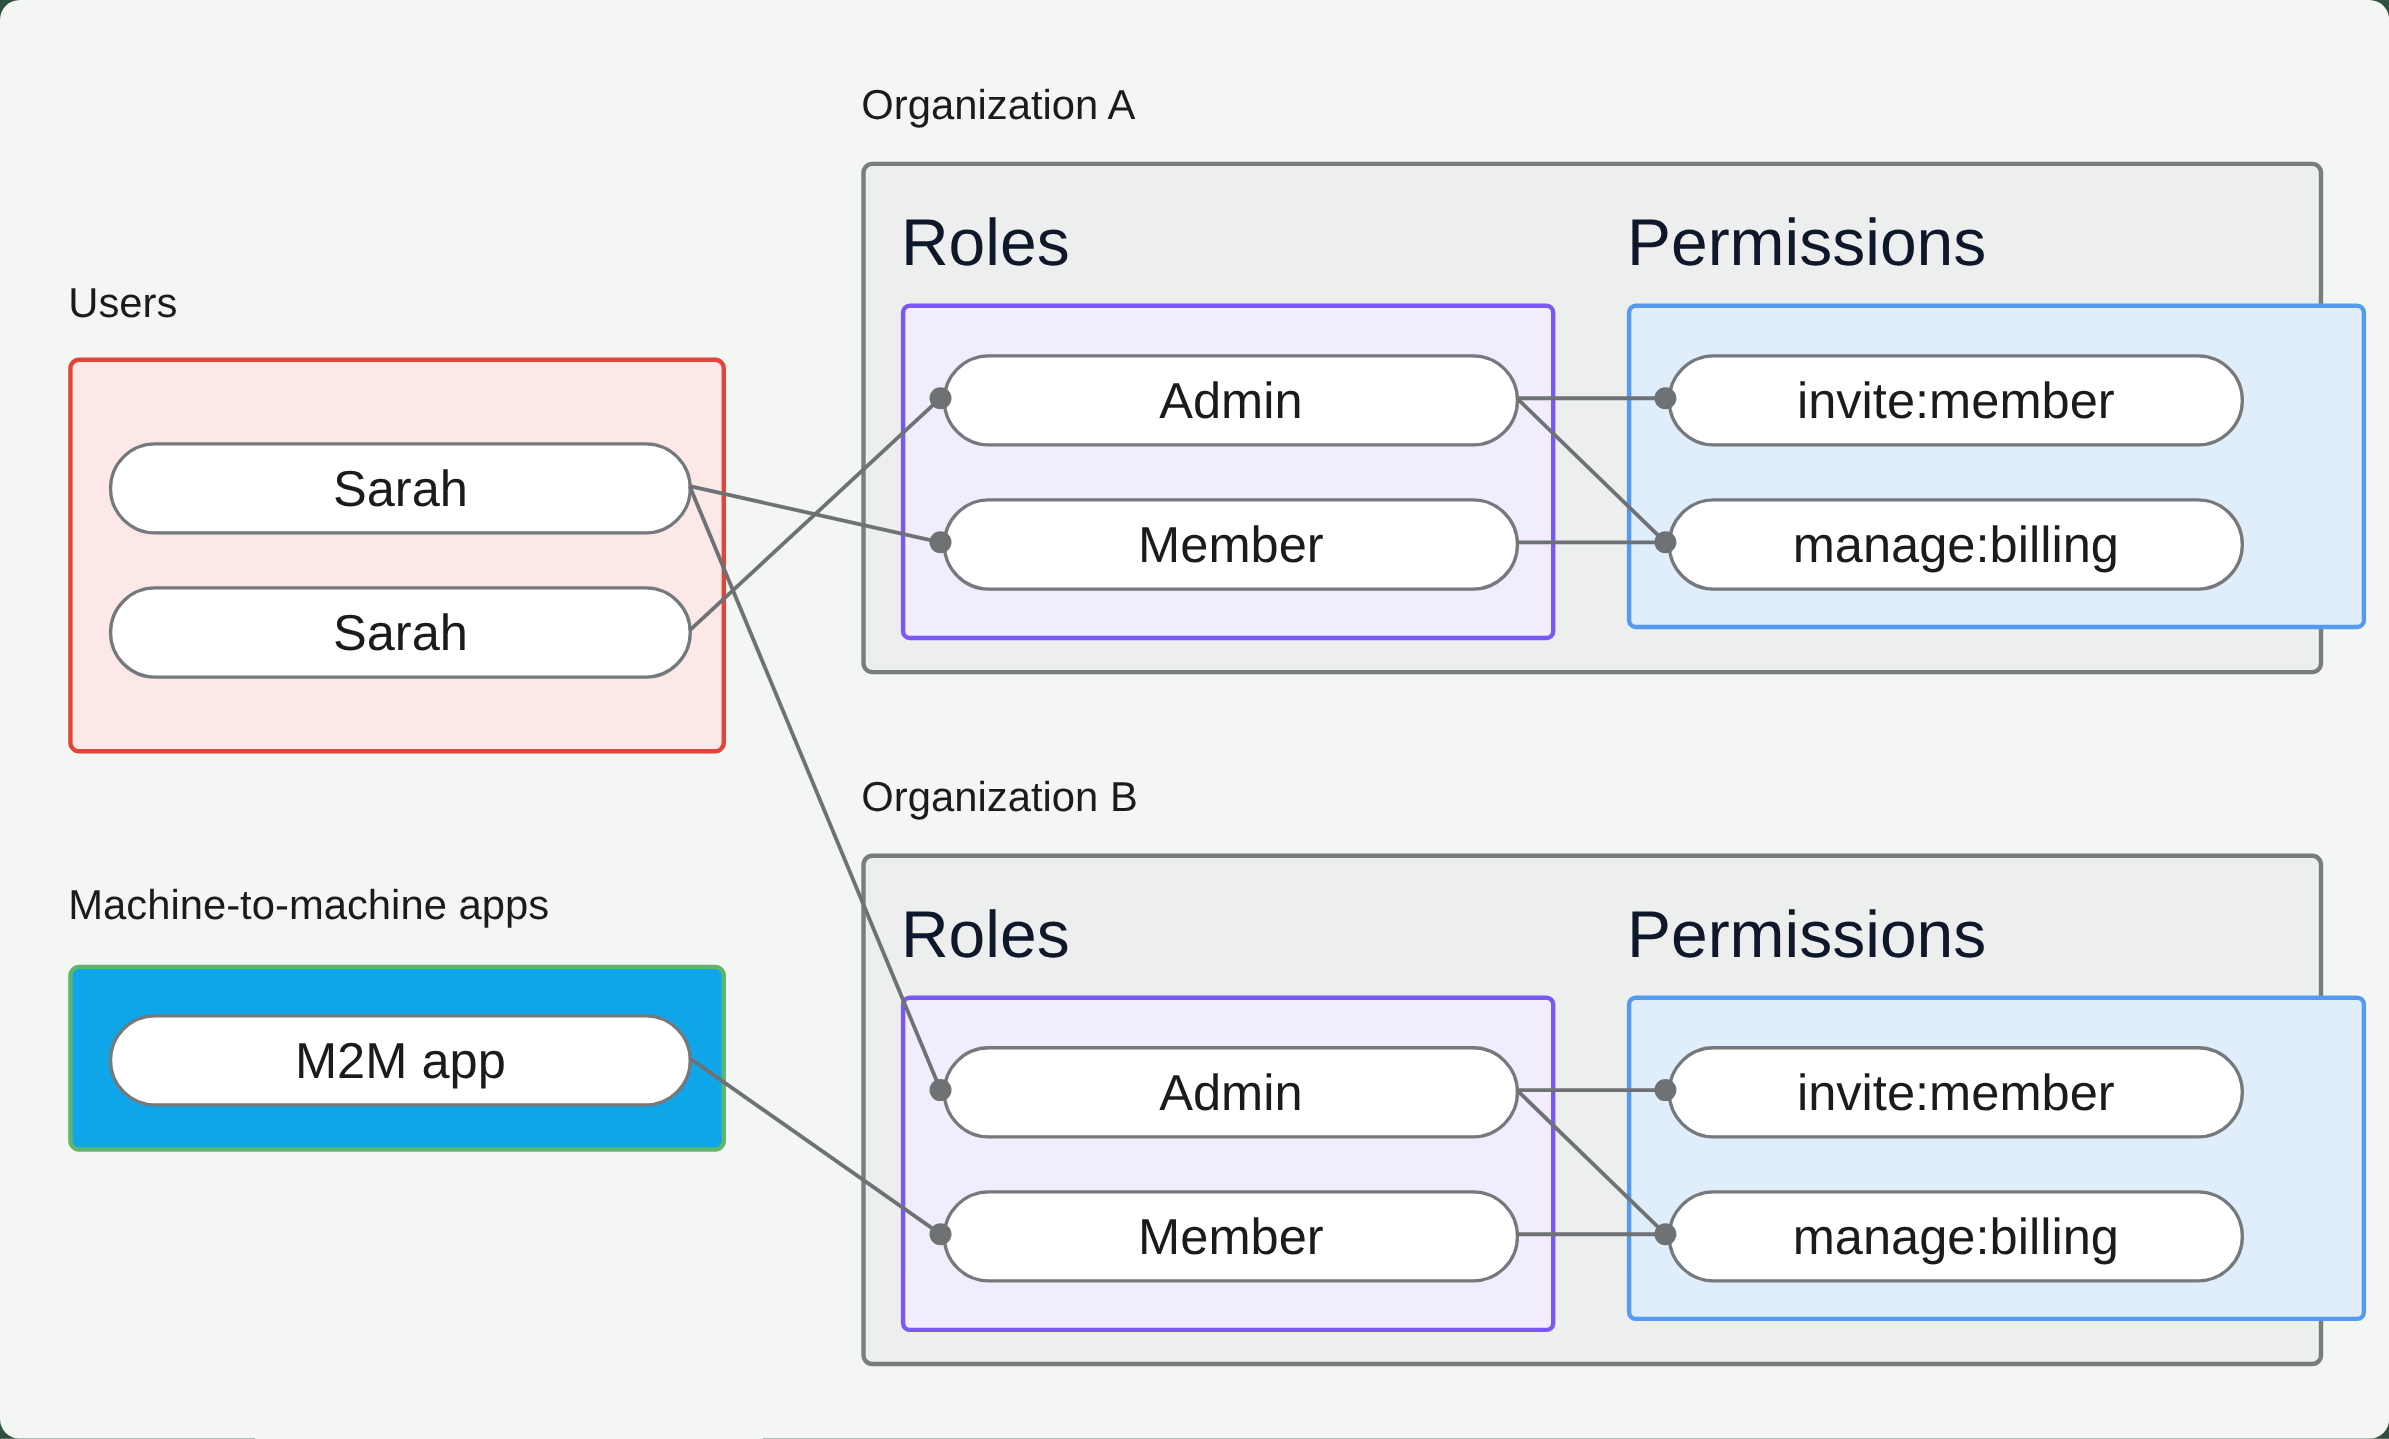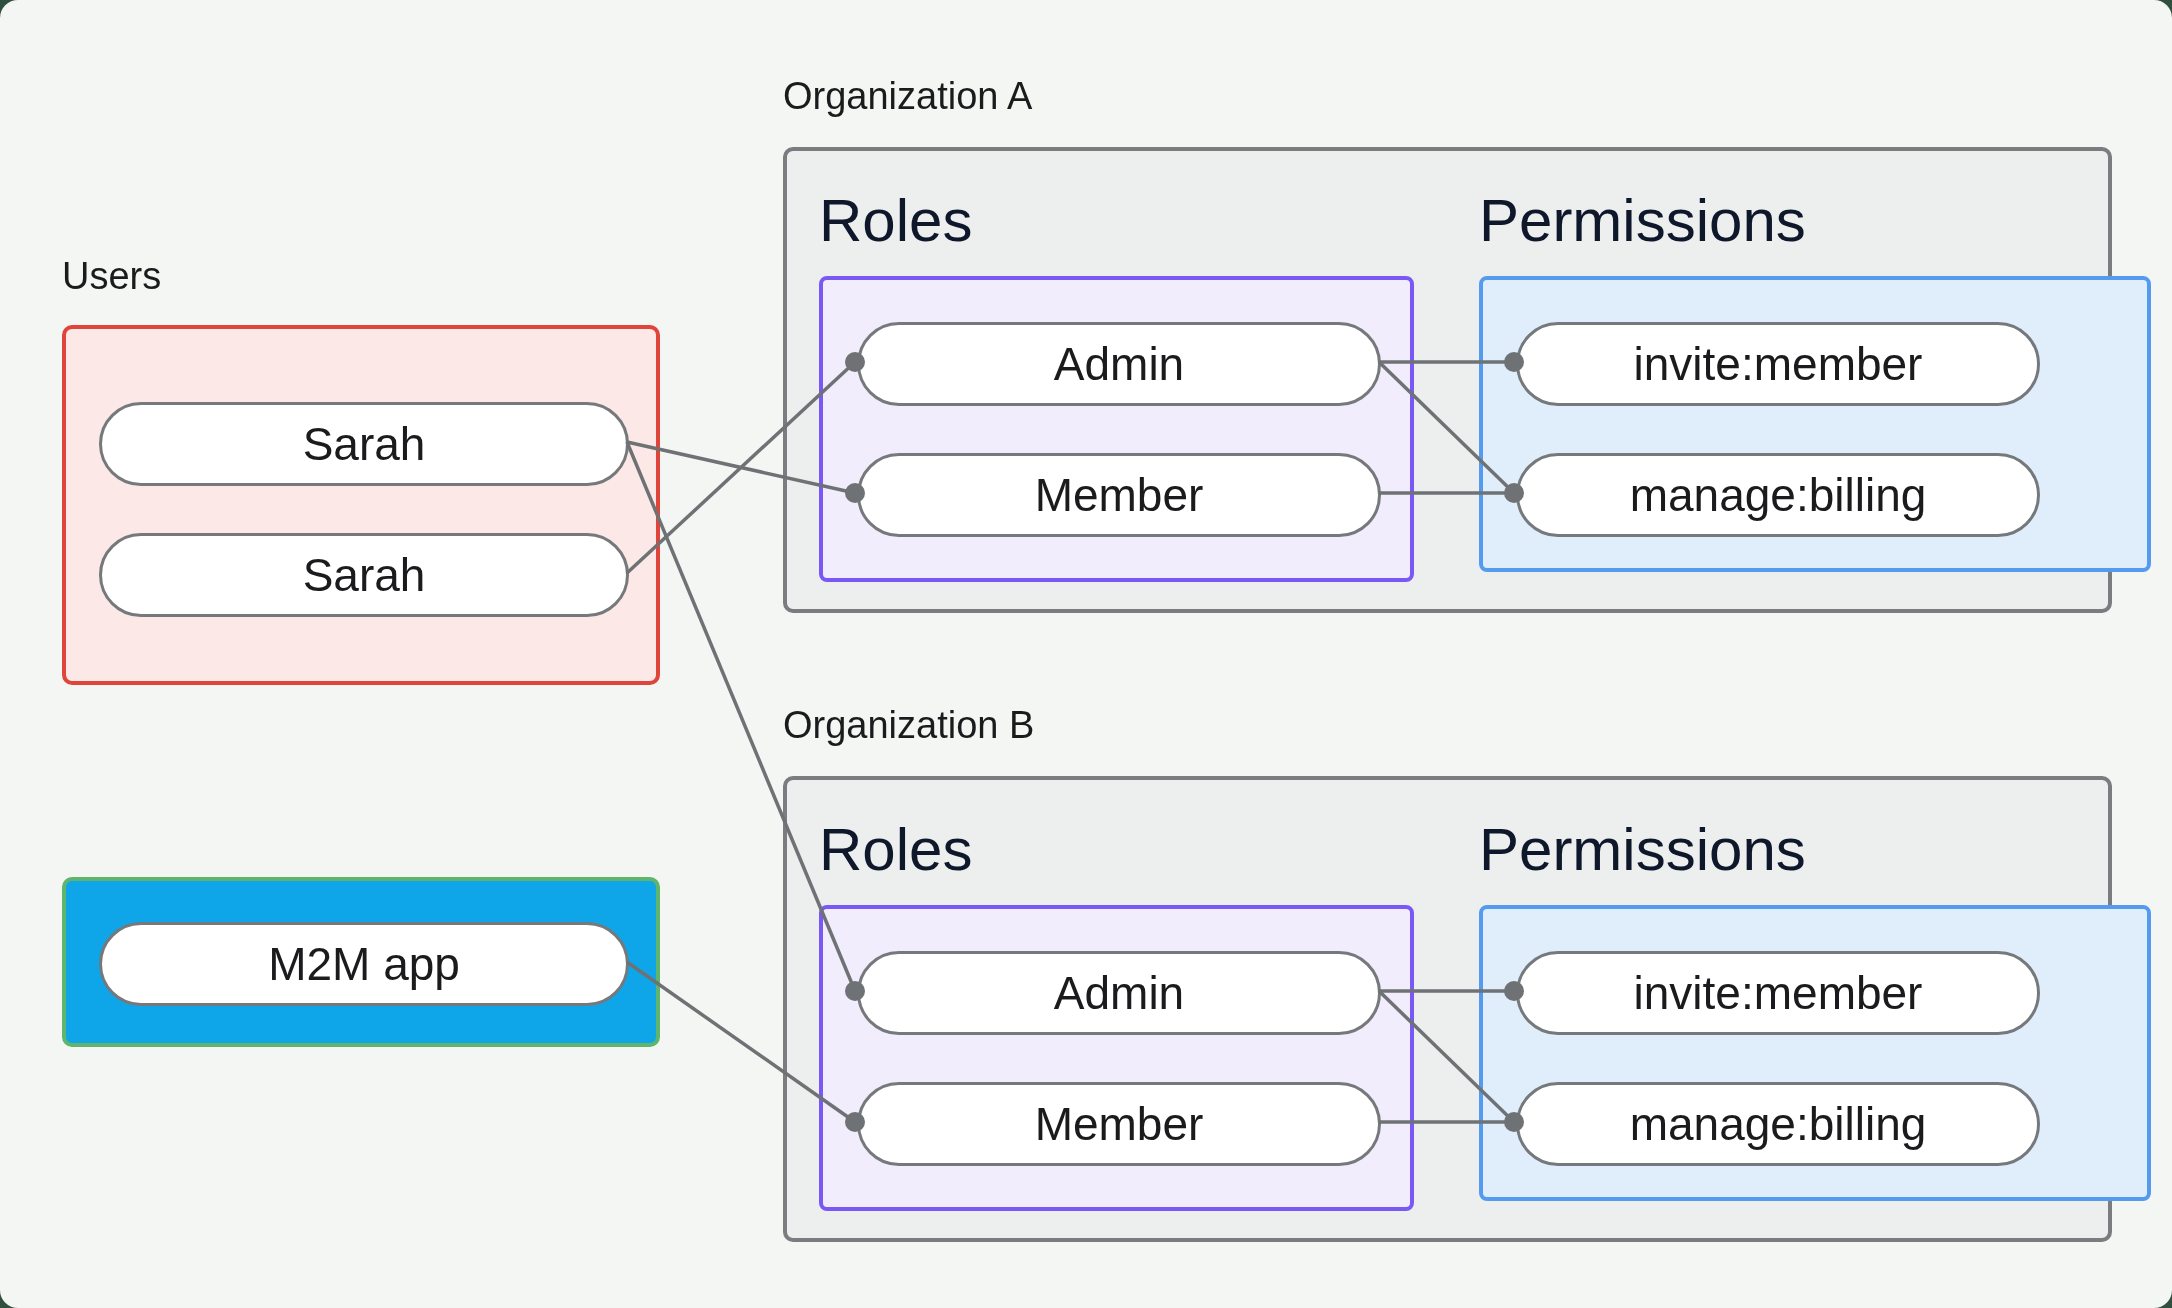--- a/index.html
+++ b/index.html
@@ -67,20 +67,21 @@
   <div class="section-label" style="left:62px; top:248px;">Users</div>
   <div class="box users-box">
     <div class="pill user-pill pill-row1">
       <span>Sarah</span>
     </div>
     <div class="pill user-pill pill-row2">
       <span>Sarah</span>
     </div>
   </div>
 
+  <div class="section-label" style="left:62px; top:795px;">Machine-to-machine apps</div>
   <div class="box m2m-box">
     <div class="pill m2m-pill">
       <span>M2M app</span>
     </div>
   </div>
 
   <div class="section-label" style="left:783px; top:68px;">Organization A</div>
   <div class="box org-box org-a-box">
     <div class="inner-label roles-label">Roles</div>
     <div class="inner-label perms-label">Permissions</div>

